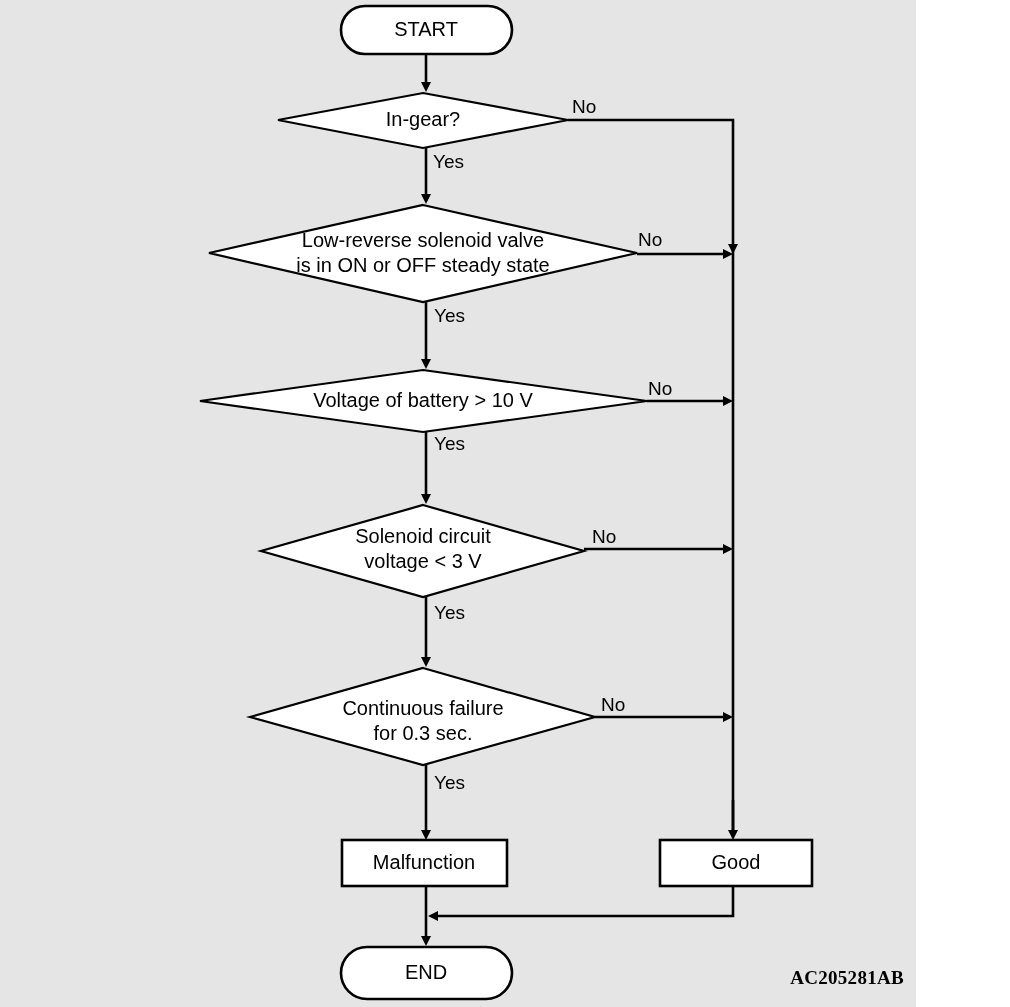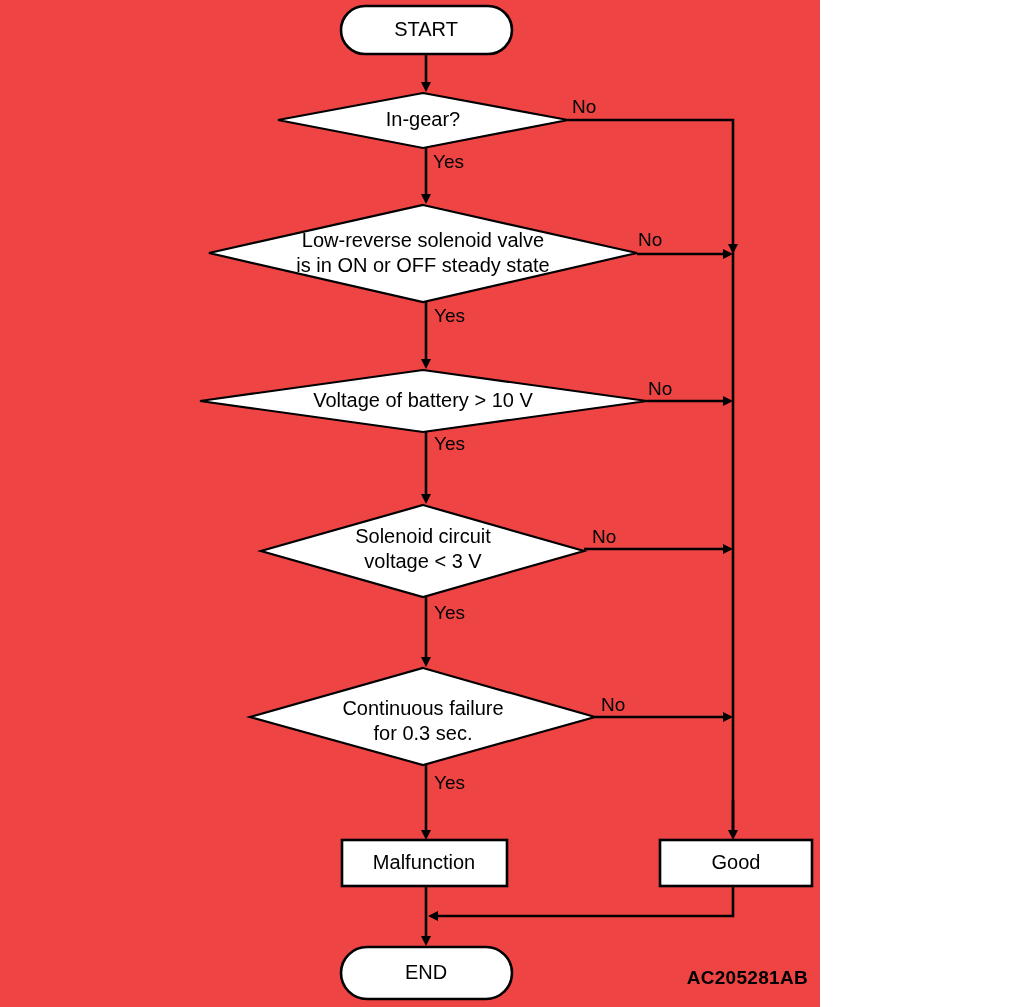--- a/index.html
+++ b/index.html
@@ -7,23 +7,23 @@
     margin: 0;
     padding: 0;
     background: #ffffff;
   }
   body {
     font-family: "Liberation Sans", sans-serif;
     color: #000000;
   }
   #canvas {
     position: relative;
-    width: 820px;
+    width: 916px;
     height: 1007px;
-    background: #ef4444;
+    background: #e5e5e5;
     overflow: hidden;
   }
   #flow-svg {
     position: absolute;
     left: 0;
     top: 0;
     width: 1010px;
     height: 1007px;
   }
   .shape-stroke {
@@ -55,21 +55,21 @@
     font-family: "Liberation Sans", sans-serif;
     font-size: 19px;
     fill: #000000;
     text-anchor: start;
     dominant-baseline: middle;
   }
   .ref-code {
     position: absolute;
     right: 12px;
     bottom: 18px;
-    font-family: Liberation Sans, sans-serif;
+    font-family: Liberation Serif, serif;
     font-size: 19px;
     font-weight: bold;
     letter-spacing: 0.3px;
     color: #000000;
   }
 </style>
 </head>
 <body>
 
 <div id="canvas">

